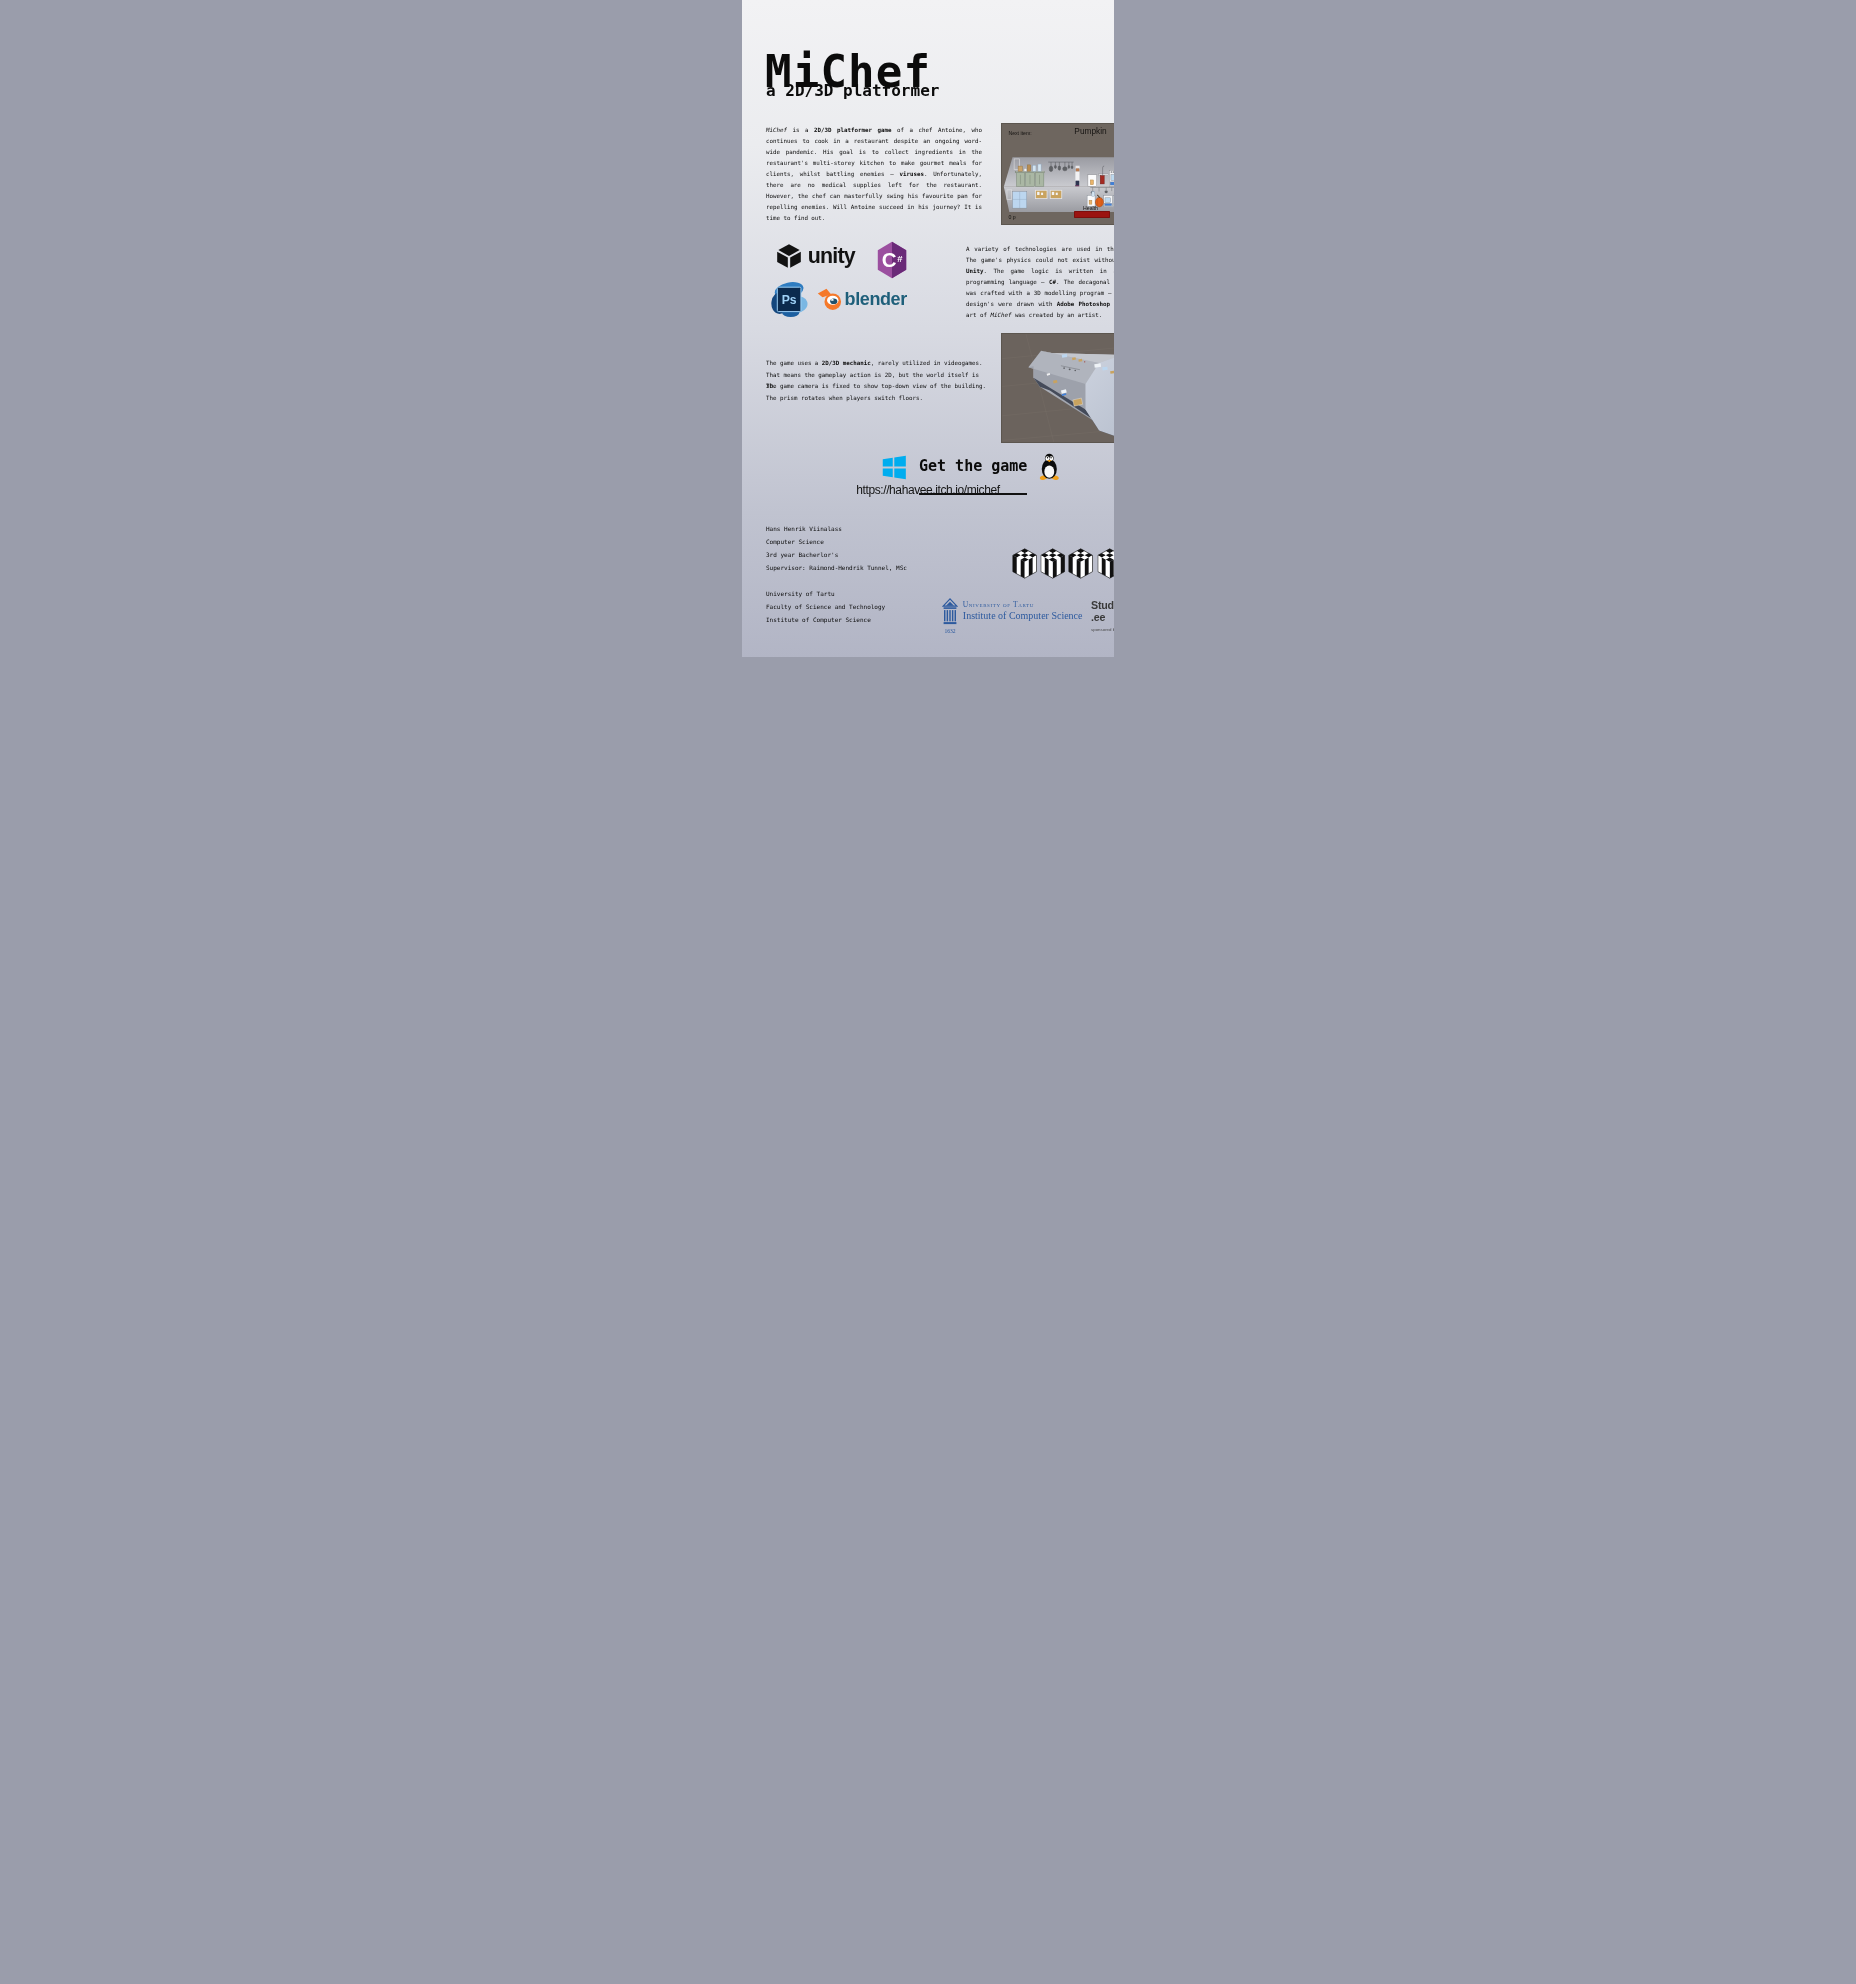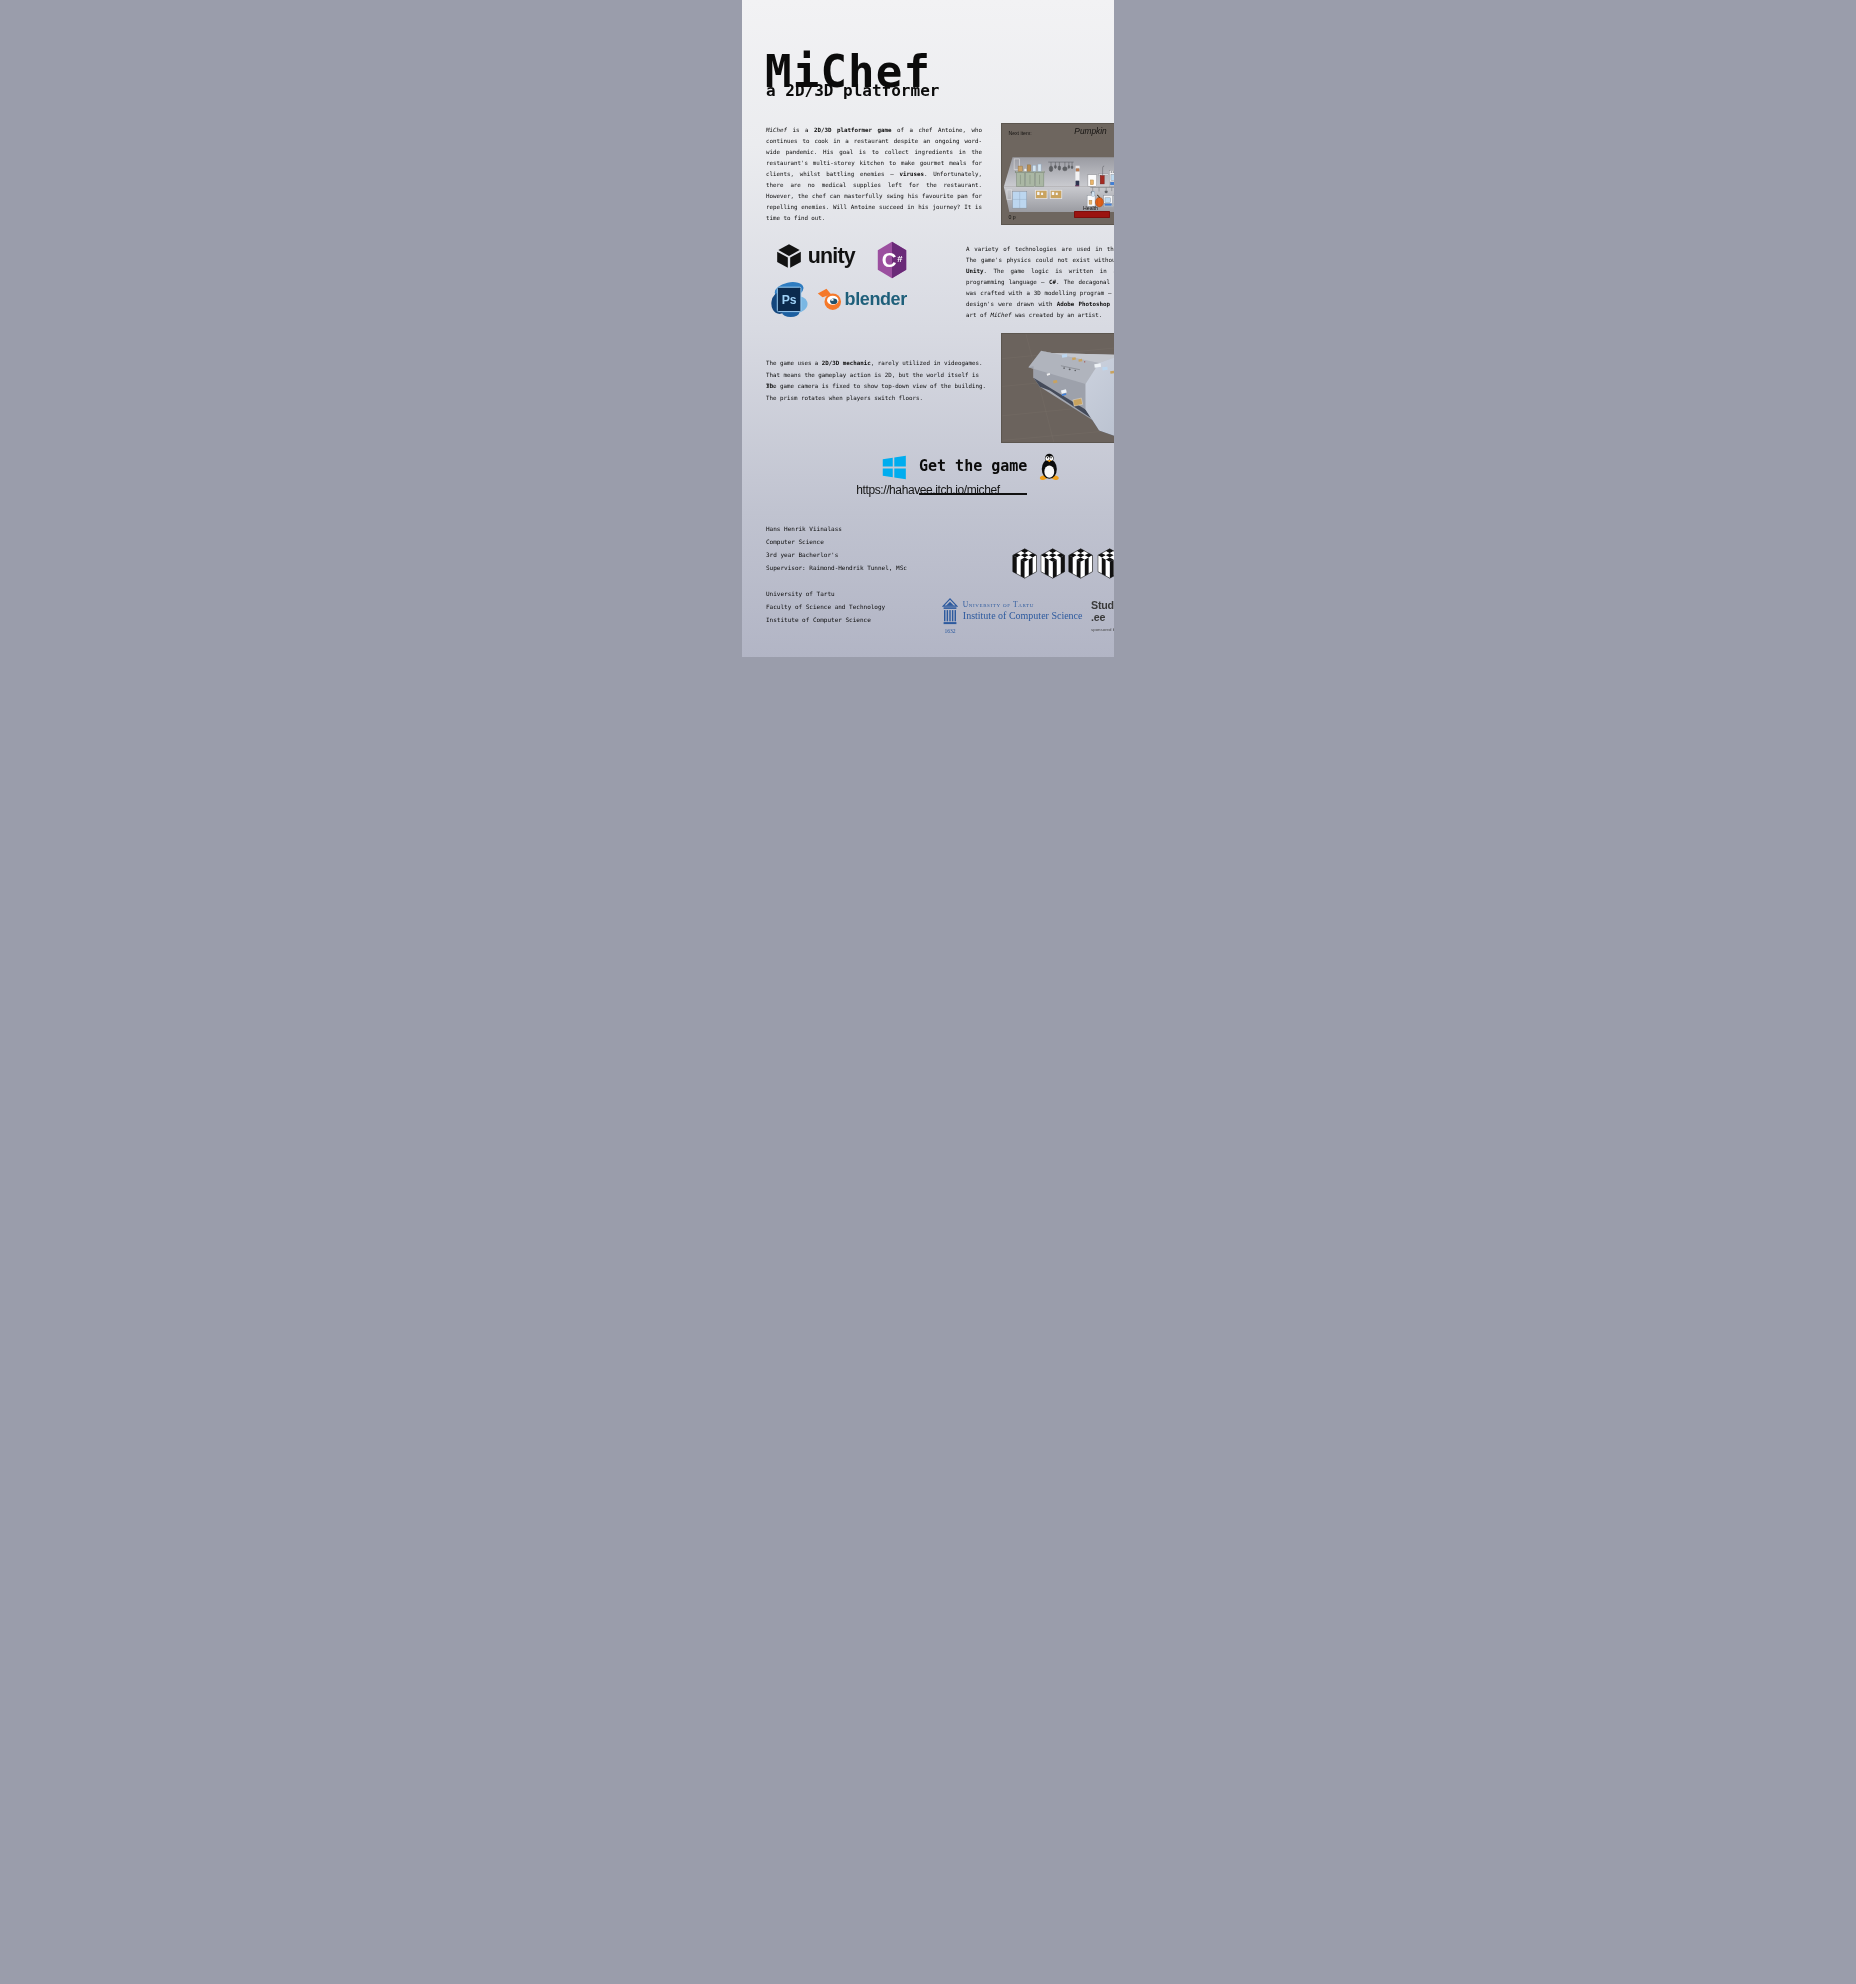--- a/index.html
+++ b/index.html
@@ -19,21 +19,21 @@
   .para b{font-weight:700;}
   .intro{left:24px;top:119px;width:216px;}
   .tech{left:224px;top:238px;width:213px;}
   .mechanic{left:24px;top:358px;width:222px;text-align:left;}
   .mechanic .mline{height:11.5px;}
 
   
   .shot1{left:259px;top:123px;width:177px;height:100px;background:#6e665f;border:0.4px solid #5c564f;overflow:hidden;}
   .shot1 .hud{position:absolute;color:#161412;font-family:"Liberation Sans",sans-serif;}
   .hud-next{left:6.4px;top:5.6px;font-size:5.2px;}
-  .hud-item{left:0;right:0;top:2.4px;text-align:center;font-size:8.3px;font-style:italic;}
+  .hud-item{left:0;right:0;top:2.4px;text-align:center;font-size:8.3px;}
   .hud-count{right:6.4px;top:5.6px;font-size:5.2px;}
   .hud-score{left:6.4px;bottom:4px;font-size:5.2px;}
   .hud-health{left:0;right:0;bottom:13.5px;text-align:center;font-size:5.2px;}
   .hud-bar{position:absolute;left:50%;margin-left:-17px;bottom:5.6px;width:34px;height:5.2px;background:#9b1310;border-radius:0.8px;border:0.4px solid #7d0e0c;}
   .hud-time{right:6.4px;bottom:4px;font-size:5.2px;}
   .hud-time .tv{margin-left:4px;}
 
   
   .shot2{left:259px;top:333px;width:177px;height:108px;background:#6b635d;border:0.4px solid #5c564f;overflow:hidden;}
 

